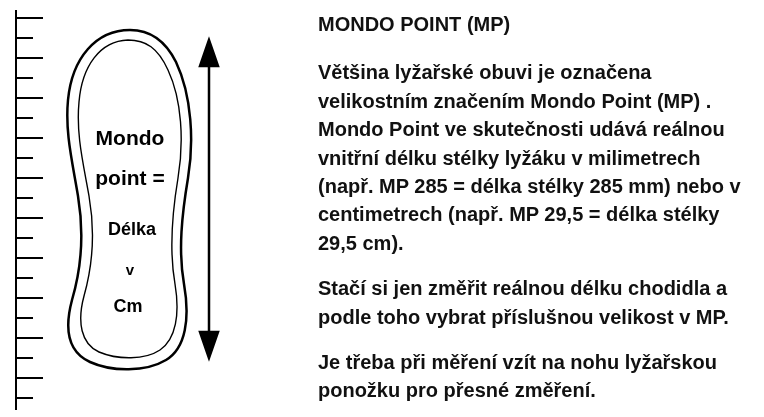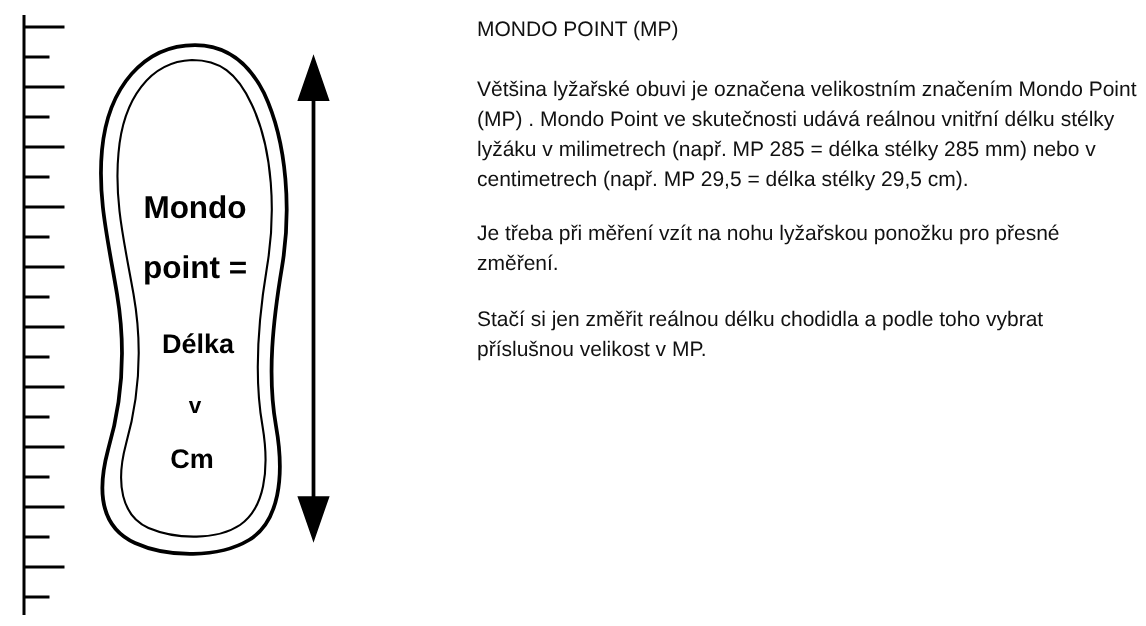--- a/index.html
+++ b/index.html
@@ -54,24 +54,25 @@
     position: absolute;
     left: 318px;
     top: 0;
     width: 440px;
     height: 417px;
     padding-top: 10px;
     box-sizing: border-box;
   }
   #text-panel p {
     margin: 0 0 17px 0;
-    font-size: 14px;
+    font-size: 20px;
     line-height: 1.42;
     color: #111111;
     font-family: "Liberation Sans", sans-serif;
+    font-weight: bold;
   }
   #text-panel p.title {
     margin-bottom: 20px;
   }
 </style>
 </head>
 <body>
 
 <div id="page">
 
@@ -136,17 +137,17 @@
       <text class="insole-text big" x="130" y="185">point =</text>
       <text class="insole-text mid" x="132" y="235">Délka</text>
       <text class="insole-text small" x="130" y="275">v</text>
       <text class="insole-text mid" x="128" y="312">Cm</text>
     </svg>
   </div>
 
   <div id="text-panel">
     <p class="title">MONDO POINT (MP)</p>
     <p>Většina lyžařské obuvi je označena velikostním značením Mondo Point (MP) . Mondo Point ve skutečnosti udává reálnou vnitřní délku stélky lyžáku v milimetrech (např. MP 285 = délka stélky 285 mm) nebo v centimetrech (např. MP 29,5 = délka stélky 29,5 cm).</p>
+    <p>Stačí si jen změřit reálnou délku chodidla a podle toho vybrat příslušnou velikost v MP.</p>
     <p>Je třeba při měření vzít na nohu lyžařskou ponožku pro přesné změření.</p>
-    <p>Stačí si jen změřit reálnou délku chodidla a podle toho vybrat příslušnou velikost v MP.</p>
   </div>
 
 </div>
 
 </body></html>

